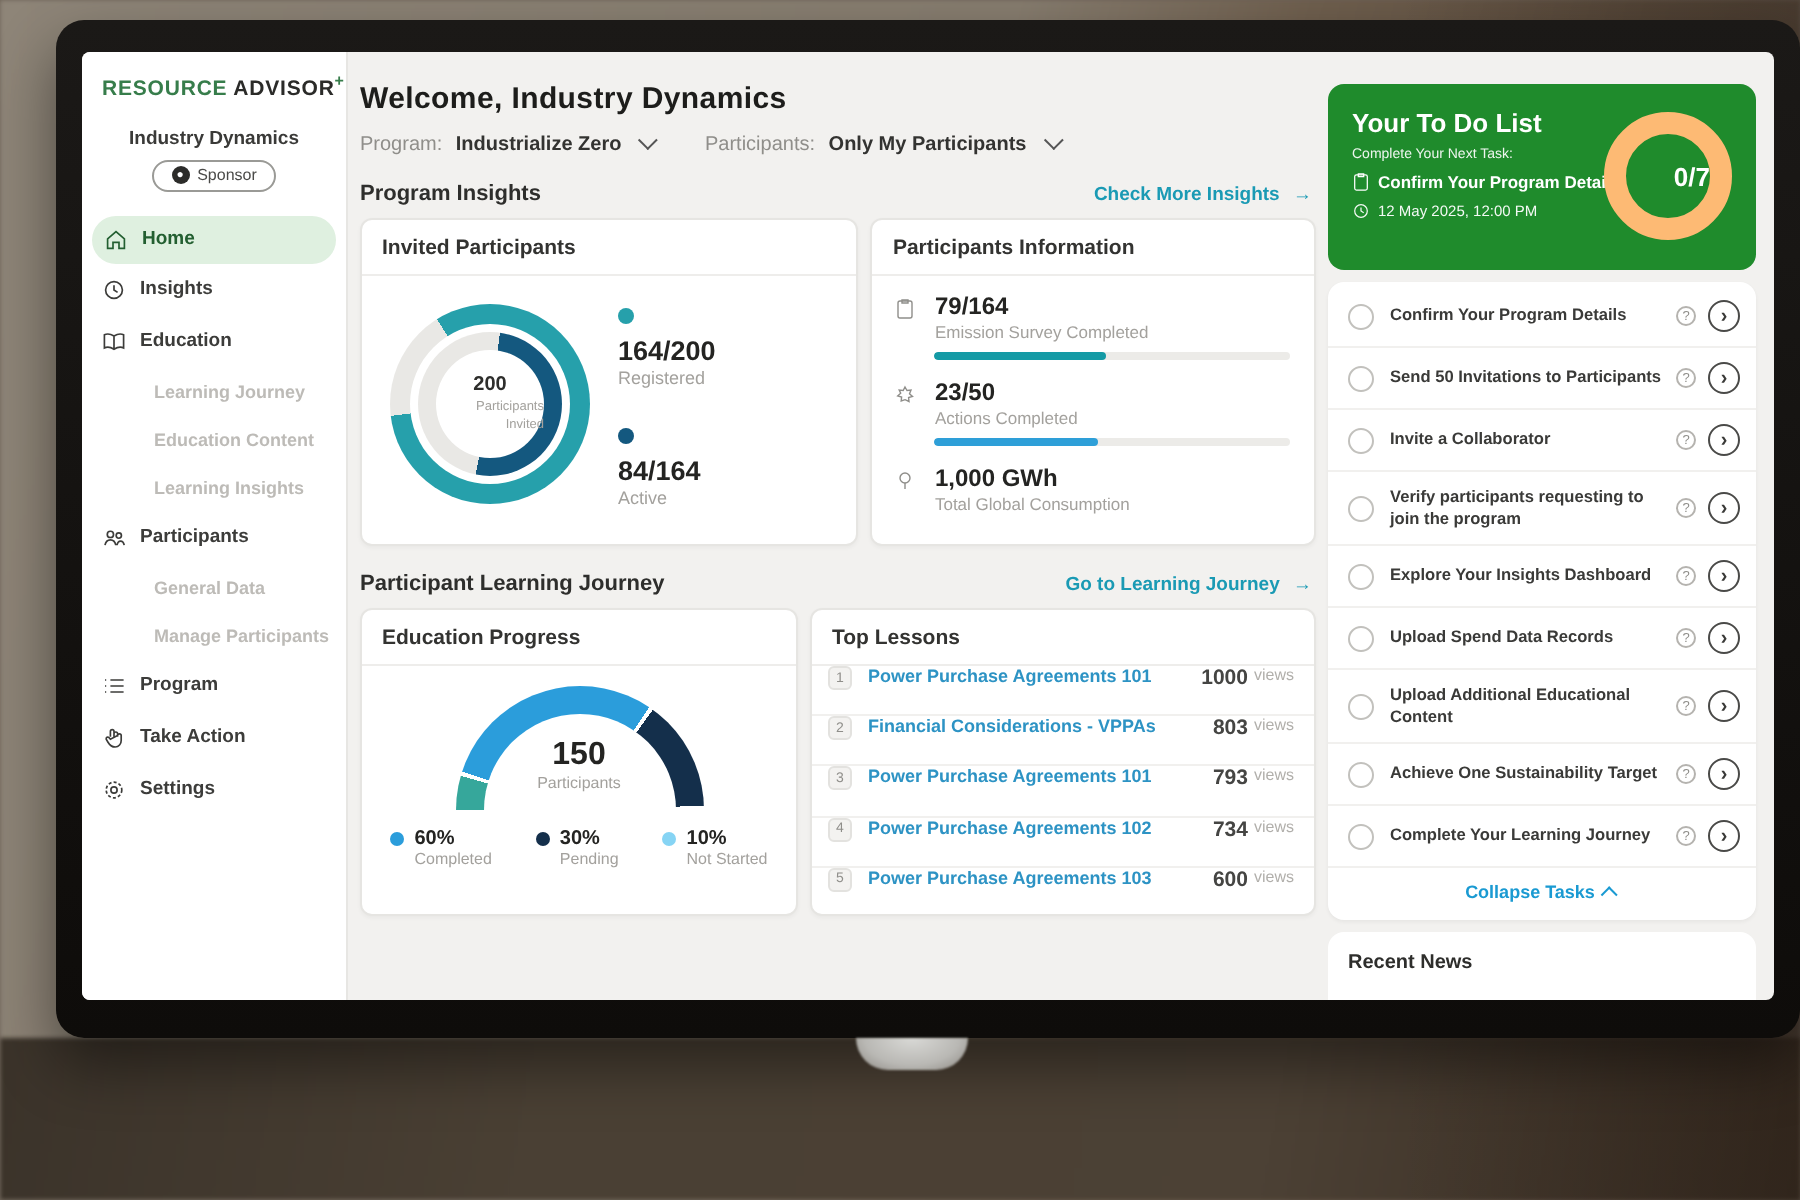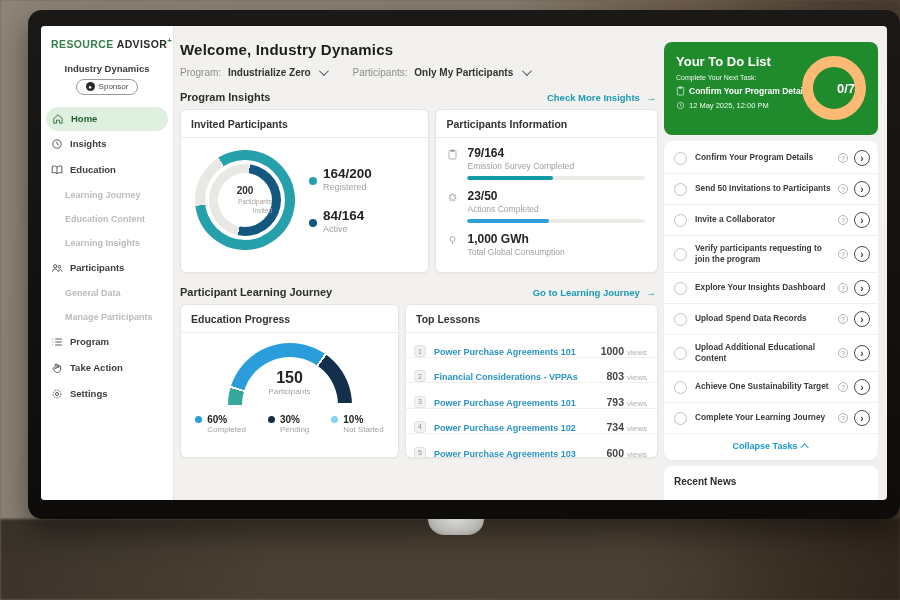--- a/index.html
+++ b/index.html
@@ -33,21 +33,21 @@
   .org { text-align:center; margin-top:13px; font-size:9.5px; font-weight:bold; color:#3a3a38; }
   .badge { margin:5px auto 0; width:62px; height:16px; border:1px solid #9a9a96; border-radius:9px;
     display:flex; align-items:center; justify-content:center; gap:4px; font-size:8px; color:#4a4a48; background:#fff; }
   .badge .bdot { width:9px; height:9px; border-radius:50%; background:#2c2c2a; color:#fff; font-size:6px;
     display:flex; align-items:center; justify-content:center; }
   .nav { margin-top:12px; }
   .nav-item { display:flex; align-items:center; gap:7px; height:26px; padding:0 10px;
     font-size:9.5px; font-weight:bold; color:#3c3c3a; cursor:pointer; }
   .nav-item svg { flex:none; }
   .nav-item.active { background:#dff0e0; border-radius:14px; margin:0 5px; padding:0 6px; color:#235f31; height:24px; }
-  .nav-sub { height:24px; padding-left:24px; font-size:9px; font-weight:bold; color:#bdbbb7; display:flex; align-items:center; cursor:pointer; }
+  .nav-sub { height:24px; padding-left:36px; font-size:9px; font-weight:bold; color:#bdbbb7; display:flex; align-items:center; cursor:pointer; }
   .icn { stroke:#3c3c3a; fill:none; stroke-width:1.4; }
 
   
   .main { flex:1; padding:0 4px 0 6px; min-width:0; }
   .welcome { margin:15px 0 0 0; font-size:15px; font-weight:bold; color:#1d1d1b; letter-spacing:.2px; }
   .filters { display:flex; gap:26px; margin-top:9px; font-size:10px; align-items:center; }
   .f-label { color:#8f8e8a; }
   .f-value { font-weight:bold; color:#333331; margin-left:4px; }
   .chev { display:inline-block; width:7px; height:7px; border-right:1.5px solid #555; border-bottom:1.5px solid #555;
     transform:rotate(45deg) translateY(-2px); margin-left:6px; }
@@ -63,21 +63,21 @@
   .card-invited { width:250px; height:164px; }
   .inv-body { display:flex; align-items:center; padding:12px 8px 0 14px; gap:14px; }
   .donut { position:relative; width:100px; height:100px; border-radius:50%; }
   .donut-mid { position:absolute; inset:10px; border-radius:50%; background:#fff; }
   .donut-inner { position:absolute; inset:4px; border-radius:50%; }
   .donut-core { position:absolute; inset:9px; border-radius:50%; background:#fff; display:flex; flex-direction:column;
     align-items:center; justify-content:center; text-align:right; }
   .donut-core .v { font-size:10px; font-weight:bold; color:#2e2e2c; }
   .donut-core .l { font-size:6.5px; color:#a3a19d; line-height:1.3; margin-top:2px; }
   .legend-col { display:flex; flex-direction:column; gap:16px; }
-  .leg-item { display:flex; gap:6px; align-items:center; }
+  .leg-item { display:flex; gap:6px; align-items:flex-start;flex-direction:column; }
   .dot { width:8px; height:8px; border-radius:50%; margin-top:4px; flex:none; }
   .leg-v { font-size:13.5px; font-weight:bold; color:#242422; }
   .leg-l { font-size:9px; color:#a3a19d; margin-top:1px; }
 
   
   .card-pinfo { width:223px; height:164px; }
   .pinfo-body { padding:8px 12px 0 10px; }
   .pinfo-row { display:flex; gap:8px; margin-bottom:9px; }
   .pinfo-ic { width:13px; padding-top:3px; color:#8f8e8a; flex:none; }
   .pinfo-main { flex:1; }
@@ -96,21 +96,21 @@
   .gauge-txt .v { font-size:16px; font-weight:bold; color:#242422; }
   .gauge-txt .l { font-size:8px; color:#a3a19d; }
   .edu-legend { display:flex; gap:22px; margin-top:9px; }
   .edu-leg-item { display:flex; gap:5px; }
   .edu-leg-item .dot { margin-top:2px; width:7px; height:7px; }
   .edu-v { font-size:10px; font-weight:bold; color:#242422; }
   .edu-l { font-size:8px; color:#a3a19d; }
 
   
   .card-lessons { width:253px; height:154px; }
-  .lesson-row { display:flex; align-items:flex-end; height:25.2px; padding:0 10px 0 8px; border-bottom:1px solid #f1f0ee; cursor:pointer; }
+  .lesson-row { display:flex; align-items:flex-start; height:25.2px; padding:0 10px 0 8px; border-bottom:1px solid #f1f0ee; cursor:pointer; }
   .lesson-row:last-child { border-bottom:none; }
   .rank { width:12px; height:12px; border-radius:3px; background:#f3f2f0; border:1px solid #e3e2df;
     font-size:7px; color:#8f8e8a; display:flex; align-items:center; justify-content:center; flex:none; }
   .lesson-t { flex:1; margin-left:8px; font-size:9px; font-weight:bold; color:#2d93c4; }
   .views-n { font-size:10.5px; font-weight:bold; color:#454543; }
   .views-s { font-size:8px; color:#b1afab; margin-left:3px; }
 
   
   .rpanel { width:225px; flex:none; padding:16px 9px 0 2px; }
   .todo-green { position:relative; background:#1f8b2c; border-radius:8px; height:93px; padding:12px 12px; color:#fff; overflow:hidden; }

